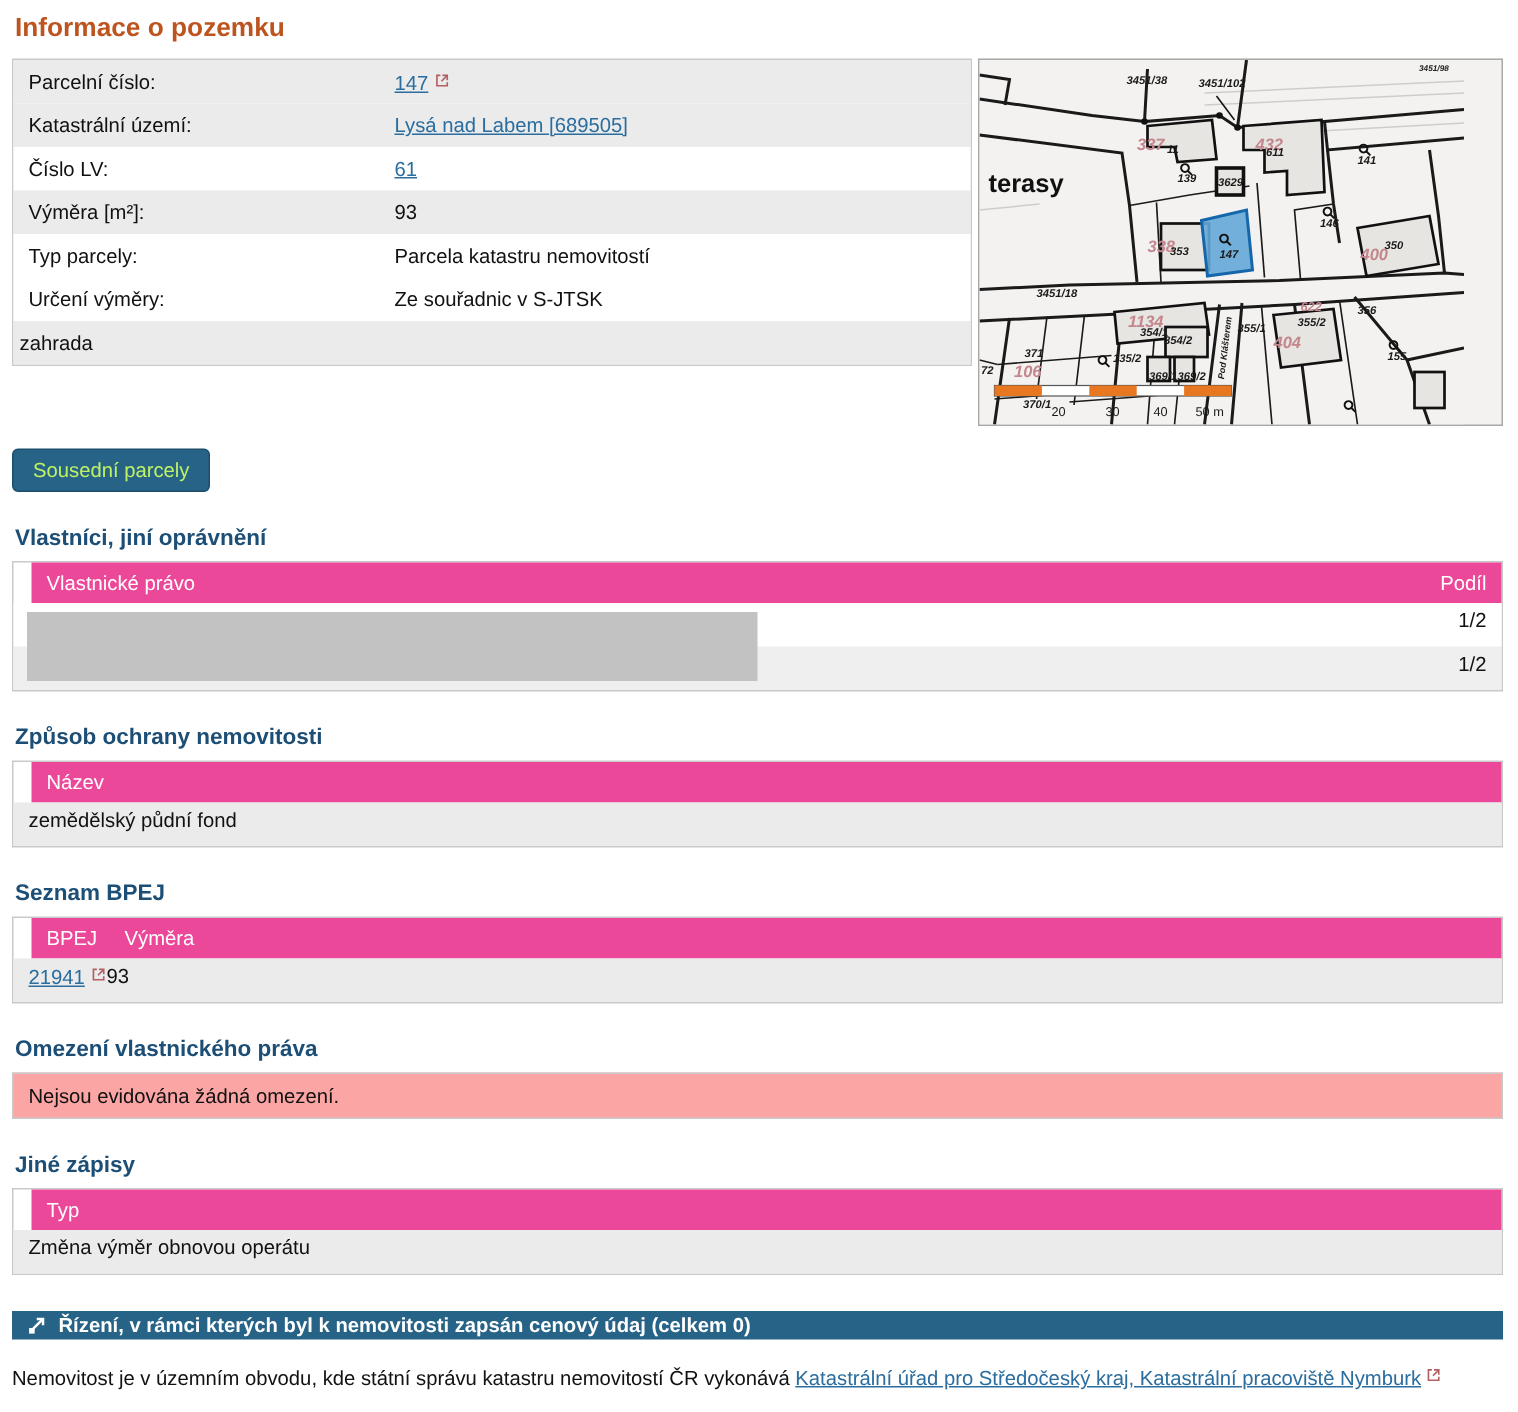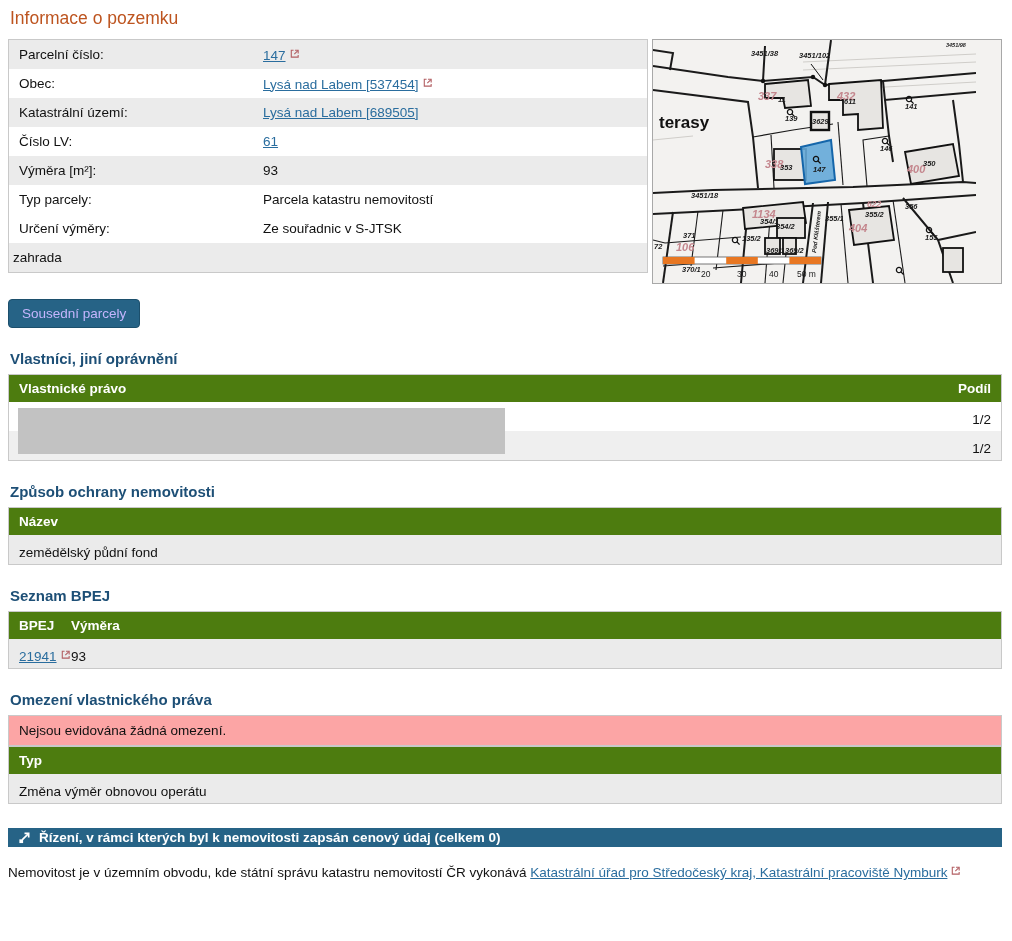--- a/index.html
+++ b/index.html
@@ -1,43 +1,43 @@
 <!DOCTYPE html>
 <html><head>
 <meta charset="utf-8">
 <style>
   * { box-sizing: border-box; }
   body { margin:0; background:#fff; color:#111; font-family:"Liberation Sans", sans-serif; }
   .page { width:1012px; padding:6px 10px 10px 8px; }
 
-  h1 { font-size:17.5px; font-weight:normal; color:#bd541f; margin:2px 0 10px 2px; }
+  h1 { font-size:17.5px; font-weight:bold; color:#bd541f; margin:2px 0 10px 2px; }
   h2 { font-size:15px; font-weight:bold; color:#1d4f76; margin:22px 0 7px 2px; }
 
   a { color:#2a6d9e; text-decoration:underline; cursor:pointer; }
   .ext { display:inline-block; margin-left:3px; vertical-align:1px; }
 
   .top { display:flex; justify-content:space-between; align-items:flex-start; }
 
   .info-table { width:640px; border:1px solid #c9c9c9; font-size:13.5px; }
   .irow { display:flex; align-items:center; min-height:29px; background:#fff; }
   .irow.odd { background:#ebebeb; }
   .irow .lbl { width:250px; flex:none; padding:5px 10px; }
   .irow .val { padding:5px 4px; }
 
   .map-wrap { width:350px; border:1px solid #a8a8a8; line-height:0; background:#f3f2f0; cursor:pointer; }
 
-  .neighbors { margin-top:15px; background:#266386; color:#c4b5fd; border:1px solid #1c4f6c;
+  .neighbors { margin-top:15px; background:#266386; color:#bef264; border:1px solid #1c4f6c;
                border-radius:4px; font-family:"Liberation Sans",sans-serif; font-size:13.5px;
                padding:6px 13px; cursor:pointer; }
 
   .tbl { border:1px solid #c9c9c9; font-size:13.5px; }
-  .thead { background:#4d7c0f; color:#fff; font-weight:bold; display:flex;
-           justify-content:space-between; padding:6px 10px; }
+  .thead { background:#ec4899; color:#fff; font-weight:normal; display:flex;
+           justify-content:space-between; padding:6px 10px;margin-left:12px; }
   .thead .c2h { text-align:right; }
-  .trow { min-height:29px; display:flex; align-items:flex-end; padding:4px 10px; background:#fff; }
+  .trow { min-height:29px; display:flex; align-items:flex-start; padding:4px 10px; background:#fff; }
   .trow.gray { background:#ebebeb; }
   .trow.alt  { background:#efefef; }
   .trow .share { margin-left:auto; }
 
   .owners-body { position:relative; }
   .redact { position:absolute; left:9px; top:6px; width:487px; height:46px; background:#c2c2c2; }
 
   .bpej-c1 { width:52px; flex:none; }
 
   .box { border:1px solid #c9c9c9; padding:7px 10px; font-size:13.5px; background:#fca5a5; }
@@ -62,28 +62,20 @@
 <div class="page">
 
   <h1>Informace o pozemku</h1>
 
   <div class="top">
 
     <div class="info-table">
       <div class="irow odd">
         <span class="lbl">Parcelní číslo:</span>
         <span class="val"><a>147</a><span class="ext"><svg width="11" height="11" viewBox="0 0 12 12">
-                <path d="M5 2.5 H2.5 V10 H10 V7.5" fill="none" stroke="#b35f63" stroke-width="1.2"></path>
-                <path d="M6.5 2.5 H10 V6" fill="none" stroke="#b35f63" stroke-width="1.2"></path>
-                <path d="M9.7 2.8 L5.8 6.7" stroke="#b35f63" stroke-width="1.2"></path>
-              </svg></span></span>
-      </div>
-      <div class="irow">
-        <span class="lbl">Obec:</span>
-        <span class="val"><a>Lysá nad Labem [537454]</a><span class="ext"><svg width="11" height="11" viewBox="0 0 12 12">
                 <path d="M5 2.5 H2.5 V10 H10 V7.5" fill="none" stroke="#b35f63" stroke-width="1.2"></path>
                 <path d="M6.5 2.5 H10 V6" fill="none" stroke="#b35f63" stroke-width="1.2"></path>
                 <path d="M9.7 2.8 L5.8 6.7" stroke="#b35f63" stroke-width="1.2"></path>
               </svg></span></span>
       </div>
       <div class="irow odd">
         <span class="lbl">Katastrální území:</span>
         <span class="val"><a>Lysá nad Labem [689505]</a></span>
       </div>
       <div class="irow">
@@ -306,20 +298,21 @@
             </svg></span></span>
       <span>93</span>
     </div>
   </div>
 
   
   <h2>Omezení vlastnického práva</h2>
   <div class="box">Nejsou evidována žádná omezení.</div>
 
   
+  <h2>Jiné zápisy</h2>
   <div class="tbl">
     <div class="thead">
       <span>Typ</span>
     </div>
     <div class="trow gray">
       <span>Změna výměr obnovou operátu</span>
     </div>
   </div>
 
   

